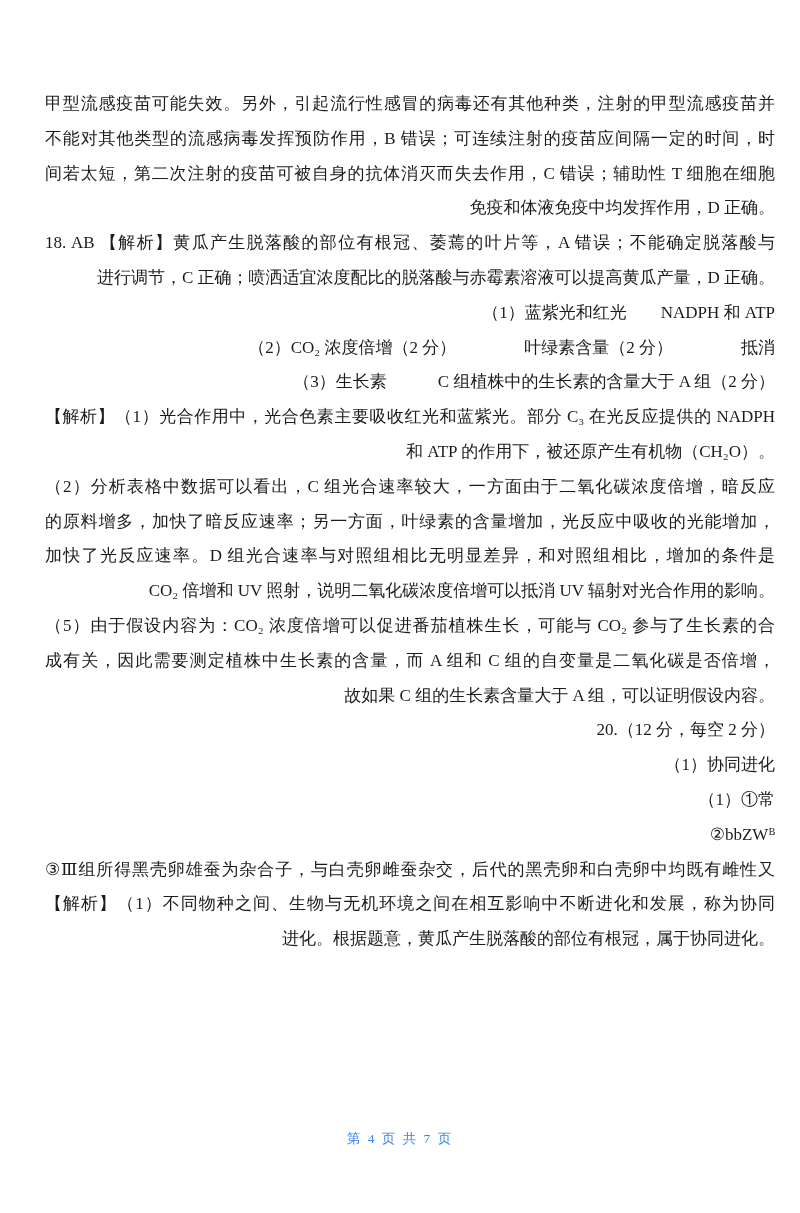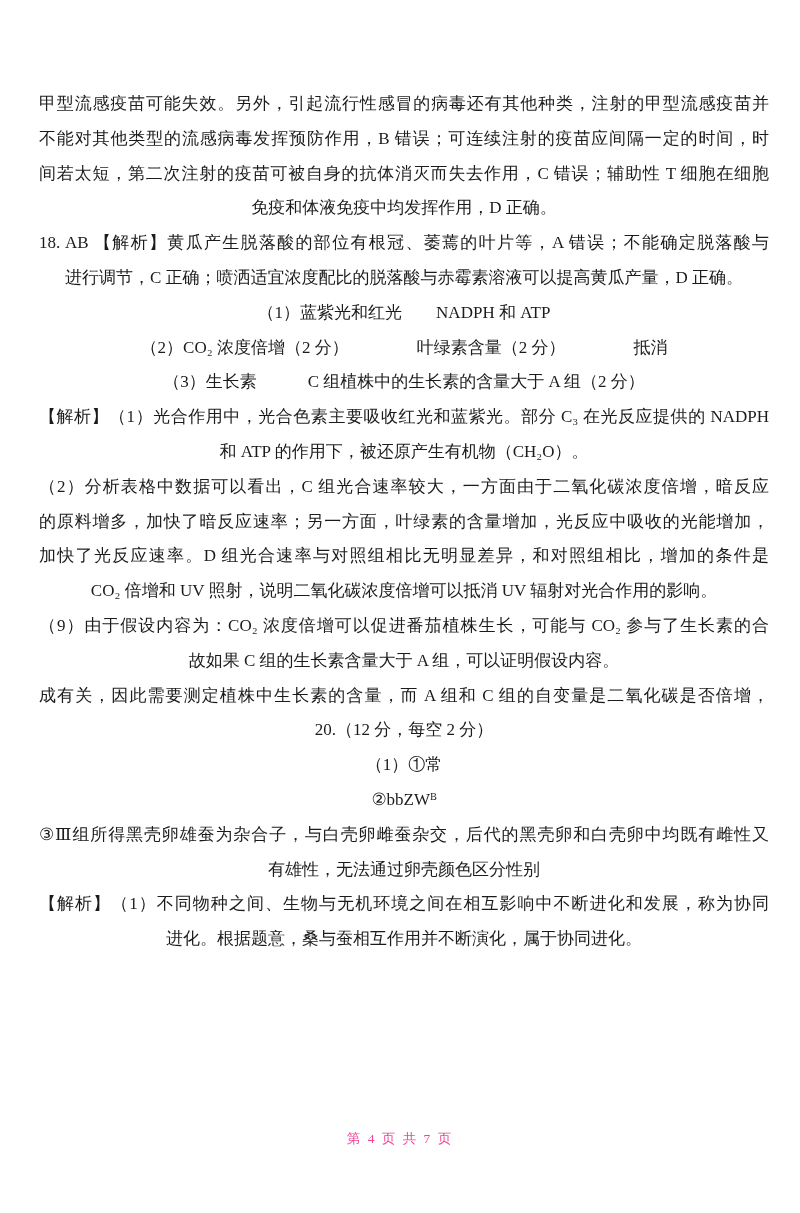--- a/index.html
+++ b/index.html
@@ -12,50 +12,50 @@
     overflow: hidden;
   }
   .page {
     position: relative;
     width: 800px;
     height: 1213px;
     background: #ffffff;
   }
   .doc-body {
     position: absolute;
-    left: 39px;
+    left: 45px;
     top: 87px;
     width: 730px;
     font-size: 17px;
   }
   .para { }
   .line {
     line-height: 34.8px;
     height: 34.8px;
     white-space: pre-wrap;
     overflow: visible;
   }
   
   .line.just {
     text-align: justify;
     text-align-last: justify;
   }
   .line.last {
-    text-align: center;
+    text-align: right;
     font-family: Liberation Serif, serif;
   }
   .footer {
     position: absolute;
     left: 0;
     top: 1130px;
     width: 100%;
     text-align: center;
     font-size: 13.5px;
     letter-spacing: 2px;
-    color: #ec4899;
+    color: #3b82f6;
   }
 </style>
 </head>
 <body>
 
 <div class="page">
   <div class="doc-body">
       <div class="para">
         <div class="line just">甲型流感疫苗可能失效。另外，引起流行性感冒的病毒还有其他种类，注射的甲型流感疫苗并</div>
         <div class="line just">不能对其他类型的流感病毒发挥预防作用，B 错误；可连续注射的疫苗应间隔一定的时间，时</div>
@@ -79,38 +79,40 @@
         <div class="line just">【解析】（1）光合作用中，光合色素主要吸收红光和蓝紫光。部分 C₃ 在光反应提供的 NADPH</div>
         <div class="line last">和 ATP 的作用下，被还原产生有机物（CH₂O）。</div>
       </div>
       <div class="para">
         <div class="line just">（2）分析表格中数据可以看出，C 组光合速率较大，一方面由于二氧化碳浓度倍增，暗反应</div>
         <div class="line just">的原料增多，加快了暗反应速率；另一方面，叶绿素的含量增加，光反应中吸收的光能增加，</div>
         <div class="line just">加快了光反应速率。D 组光合速率与对照组相比无明显差异，和对照组相比，增加的条件是</div>
         <div class="line last">CO₂ 倍增和 UV 照射，说明二氧化碳浓度倍增可以抵消 UV 辐射对光合作用的影响。</div>
       </div>
       <div class="para">
-        <div class="line just">（9）由于假设内容为：CO₂ 浓度倍增可以促进番茄植株生长，可能与 CO₂ 参与了生长素的合</div>
+        <div class="line just">（5）由于假设内容为：CO₂ 浓度倍增可以促进番茄植株生长，可能与 CO₂ 参与了生长素的合</div>
+        <div class="line just">成有关，因此需要测定植株中生长素的含量，而 A 组和 C 组的自变量是二氧化碳是否倍增，</div>
         <div class="line last">故如果 C 组的生长素含量大于 A 组，可以证明假设内容。</div>
-        <div class="line just">成有关，因此需要测定植株中生长素的含量，而 A 组和 C 组的自变量是二氧化碳是否倍增，</div>
       </div>
       <div class="para">
         <div class="line last">20.（12 分，每空 2 分）</div>
+      </div>
+      <div class="para">
+        <div class="line last">（1）协同进化</div>
       </div>
       <div class="para">
         <div class="line last">（1）①常</div>
       </div>
       <div class="para">
         <div class="line last">②bbZWᴮ</div>
       </div>
       <div class="para">
         <div class="line just">③Ⅲ组所得黑壳卵雄蚕为杂合子，与白壳卵雌蚕杂交，后代的黑壳卵和白壳卵中均既有雌性又</div>
-        <div class="line last">有雄性，无法通过卵壳颜色区分性别</div>
       </div>
       <div class="para">
         <div class="line just">【解析】（1）不同物种之间、生物与无机环境之间在相互影响中不断进化和发展，称为协同</div>
-        <div class="line last">进化。根据题意，桑与蚕相互作用并不断演化，属于协同进化。</div>
+        <div class="line last">进化。根据题意，黄瓜产生脱落酸的部位有根冠，属于协同进化。</div>
       </div>
     </div>
   <div class="footer">
     <span>第 4 页 共 7 页</span>
   </div>
 </div>
 
 </body></html>

